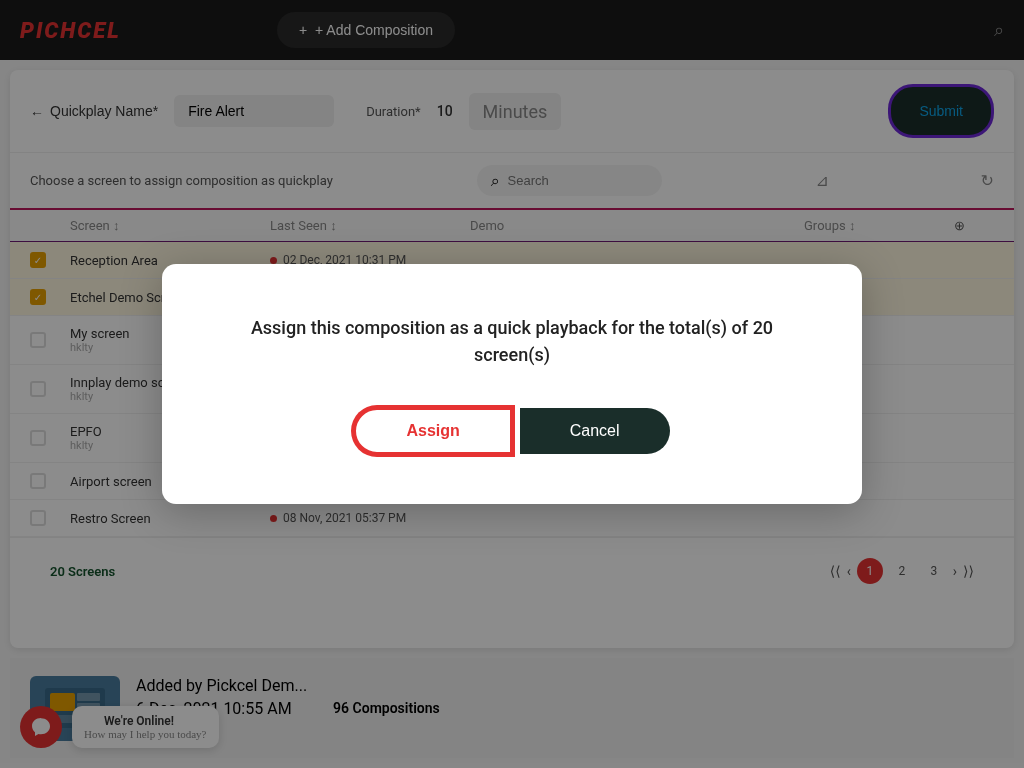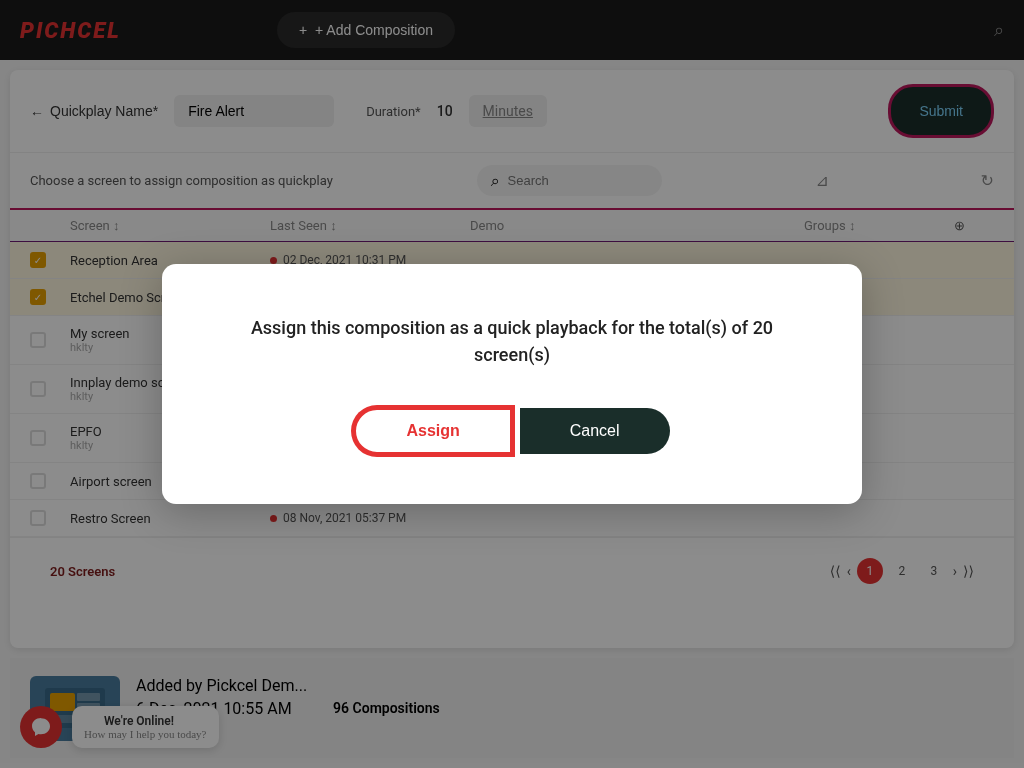--- a/index.html
+++ b/index.html
@@ -113,33 +113,32 @@
       margin-left: 16px;
     }
 
     .duration-value {
       font-size: 14px;
       color: #333;
       font-weight: 500;
     }
 
     .minutes-label {
-      font-size: 14px;
+      font-size: 18px;
       color: #888;
       background: #f0f0f0;
       padding: 8px 14px;
       border-radius: 6px;
-      text-decoration: underline;
     }
 
     .submit-btn {
       margin-left: auto;
       background: #1a2e2a;
-      color: #7dd3fc;
-      border: 3px solid #be185d;
+      color: #0ea5e9;
+      border: 3px solid #6d28d9;
       border-radius: 25px;
       padding: 16px 28px;
       font-size: 14px;
       cursor: pointer;
       font-weight: 500;
     }
 
     
     .screen-list-header {
       display: flex;
@@ -249,21 +248,21 @@
       color: #555;
     }
 
     .page-btn.active {
       background: #e63232;
       color: white;
     }
 
     .screens-count {
       font-size: 13px;
-      color: #7f1d1d;
+      color: #14532d;
       font-weight: 600;
       padding: 8px 20px;
     }
 
     
     .composition-strip {
       background: #f0f0f0;
       height: 100px;
       display: flex;
       align-items: center;

